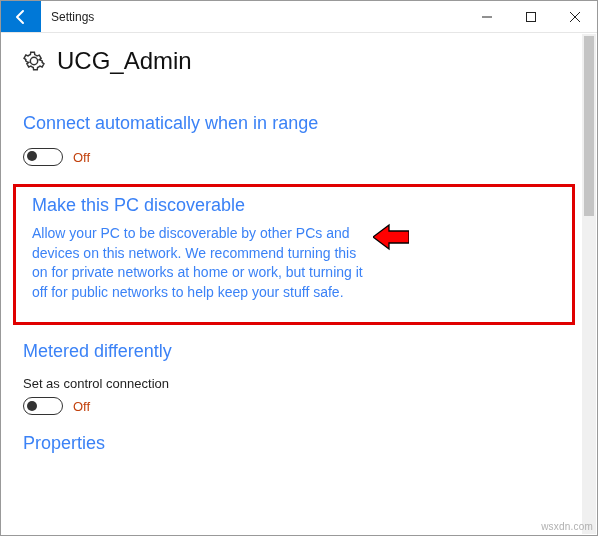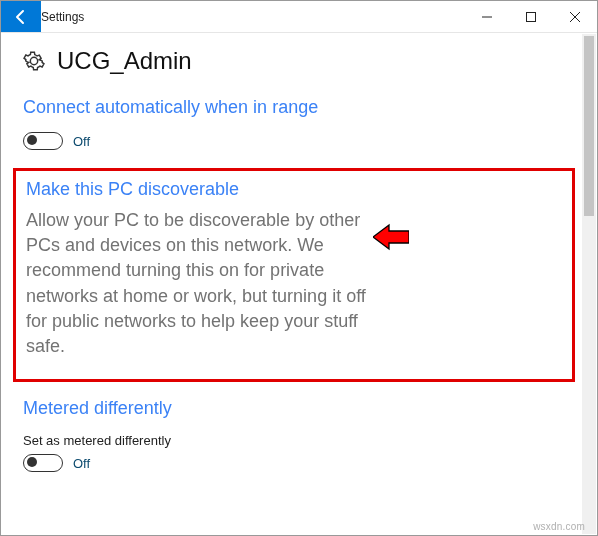--- a/index.html
+++ b/index.html
@@ -23,20 +23,21 @@
     width: 40px;
     background: #0078d7;
     color: #fff;
     display: flex;
     align-items: center;
     justify-content: center;
     font-size: 16px;
   }
   .title {
     flex: 0 0 auto;
+    padding-left: 10px;
     font-size: 12px;
     color: #222;
     display: flex;
     align-items: center;
   }
   .spacer { flex: 1; }
   .win-controls { display: flex; }
   .win-btn {
     width: 44px;
     display: flex;
@@ -47,38 +48,38 @@
   }
   .win-btn svg { width: 10px; height: 10px; }
   .content {
     padding: 14px 22px 0 22px;
     overflow: hidden;
   }
   .page-header {
     display: flex;
     align-items: center;
     gap: 12px;
-    margin-bottom: 22px;
+    margin-bottom: 38px;
   }
   .gear-big { width: 22px; height: 22px; color: #333; }
   .page-title {
     font-size: 24px;
     font-weight: 400;
     color: #111;
   }
   .section-title {
     font-size: 18px;
     font-weight: 400;
     color: #3b82f6;
     margin-bottom: 14px;
   }
   .section { margin-bottom: 18px; }
   .desc {
-    font-size: 18px;
-    color: #737373;
+    font-size: 14px;
+    color: #3b82f6;
     line-height: 1.4;
     max-width: 340px;
     margin-bottom: 10px;
   }
   .label-line {
     font-size: 13px;
     color: #222;
     margin-bottom: 6px;
   }
   .toggle-row { display: flex; align-items: center; gap: 10px; }
@@ -97,24 +98,24 @@
     top: 2.3px; left: 3px;
   }
   .toggle.on {
     background: #0078d7;
     border-color: #0078d7;
   }
   .toggle.on .knob {
     background: #fff;
     left: auto; right: 3px;
   }
-  .toggle-label { font-size: 13px; color: #0c4a6e; }
+  .toggle-label { font-size: 13px; color: #c2410c; }
   .highlight-box {
     border: 3px solid #e00000;
-    padding: 8px 10px 10px 10px;
+    padding: 8px 10px 10px 16px;
     margin-left: -10px;
     margin-bottom: 16px;
   }
   .arrow-container {
     position: absolute;
     left: 372px;
     top: 222px;
     width: 36px;
     height: 28px;
   }
@@ -127,21 +128,21 @@
   }
   .scroll-thumb {
     position: absolute;
     left: 2px; right: 2px;
     top: 2px;
     height: 180px;
     background: #c4c4c4;
   }
   .watermark {
     position: absolute;
-    right: 12px;
+    right: 4px;
     bottom: 3px;
     font-size: 10px;
     color: #b0b0b0;
     letter-spacing: 0.2px;
   }
 </style>
 </head>
 <body>
 
 <div class="titlebar">
@@ -191,29 +192,32 @@
     </div>
   </div>
 
   <div class="highlight-box">
     <div class="section-title" style="margin-bottom:8px;">Make this PC discoverable</div>
     <div class="desc">Allow your PC to be discoverable by other PCs and devices on this network. We recommend turning this on for private networks at home or work, but turning it off for public networks to help keep your stuff safe.</div>
   </div>
 
   <div class="section">
     <div class="section-title">Metered differently</div>
-    <div class="label-line">Set as metered differently</div>
+    <div class="label-line">Set as control connection</div>
     <div class="toggle-row">
       <div class="toggle">
           <div class="knob"></div>
         </div>
       <div class="toggle-label">Off</div>
     </div>
   </div>
 
+  <div class="section" style="margin-bottom:0;">
+    <div class="section-title">Properties</div>
+  </div>
 
 </div>
 
 <div class="arrow-container">
   <svg viewBox="0 0 36 28" width="36" height="28" class="arrow-svg">
     <polygon points="0,14 16,2 16,8 36,8 36,20 16,20 16,26"></polygon>
   </svg>
 </div>
 
 <div class="scrollbar">

